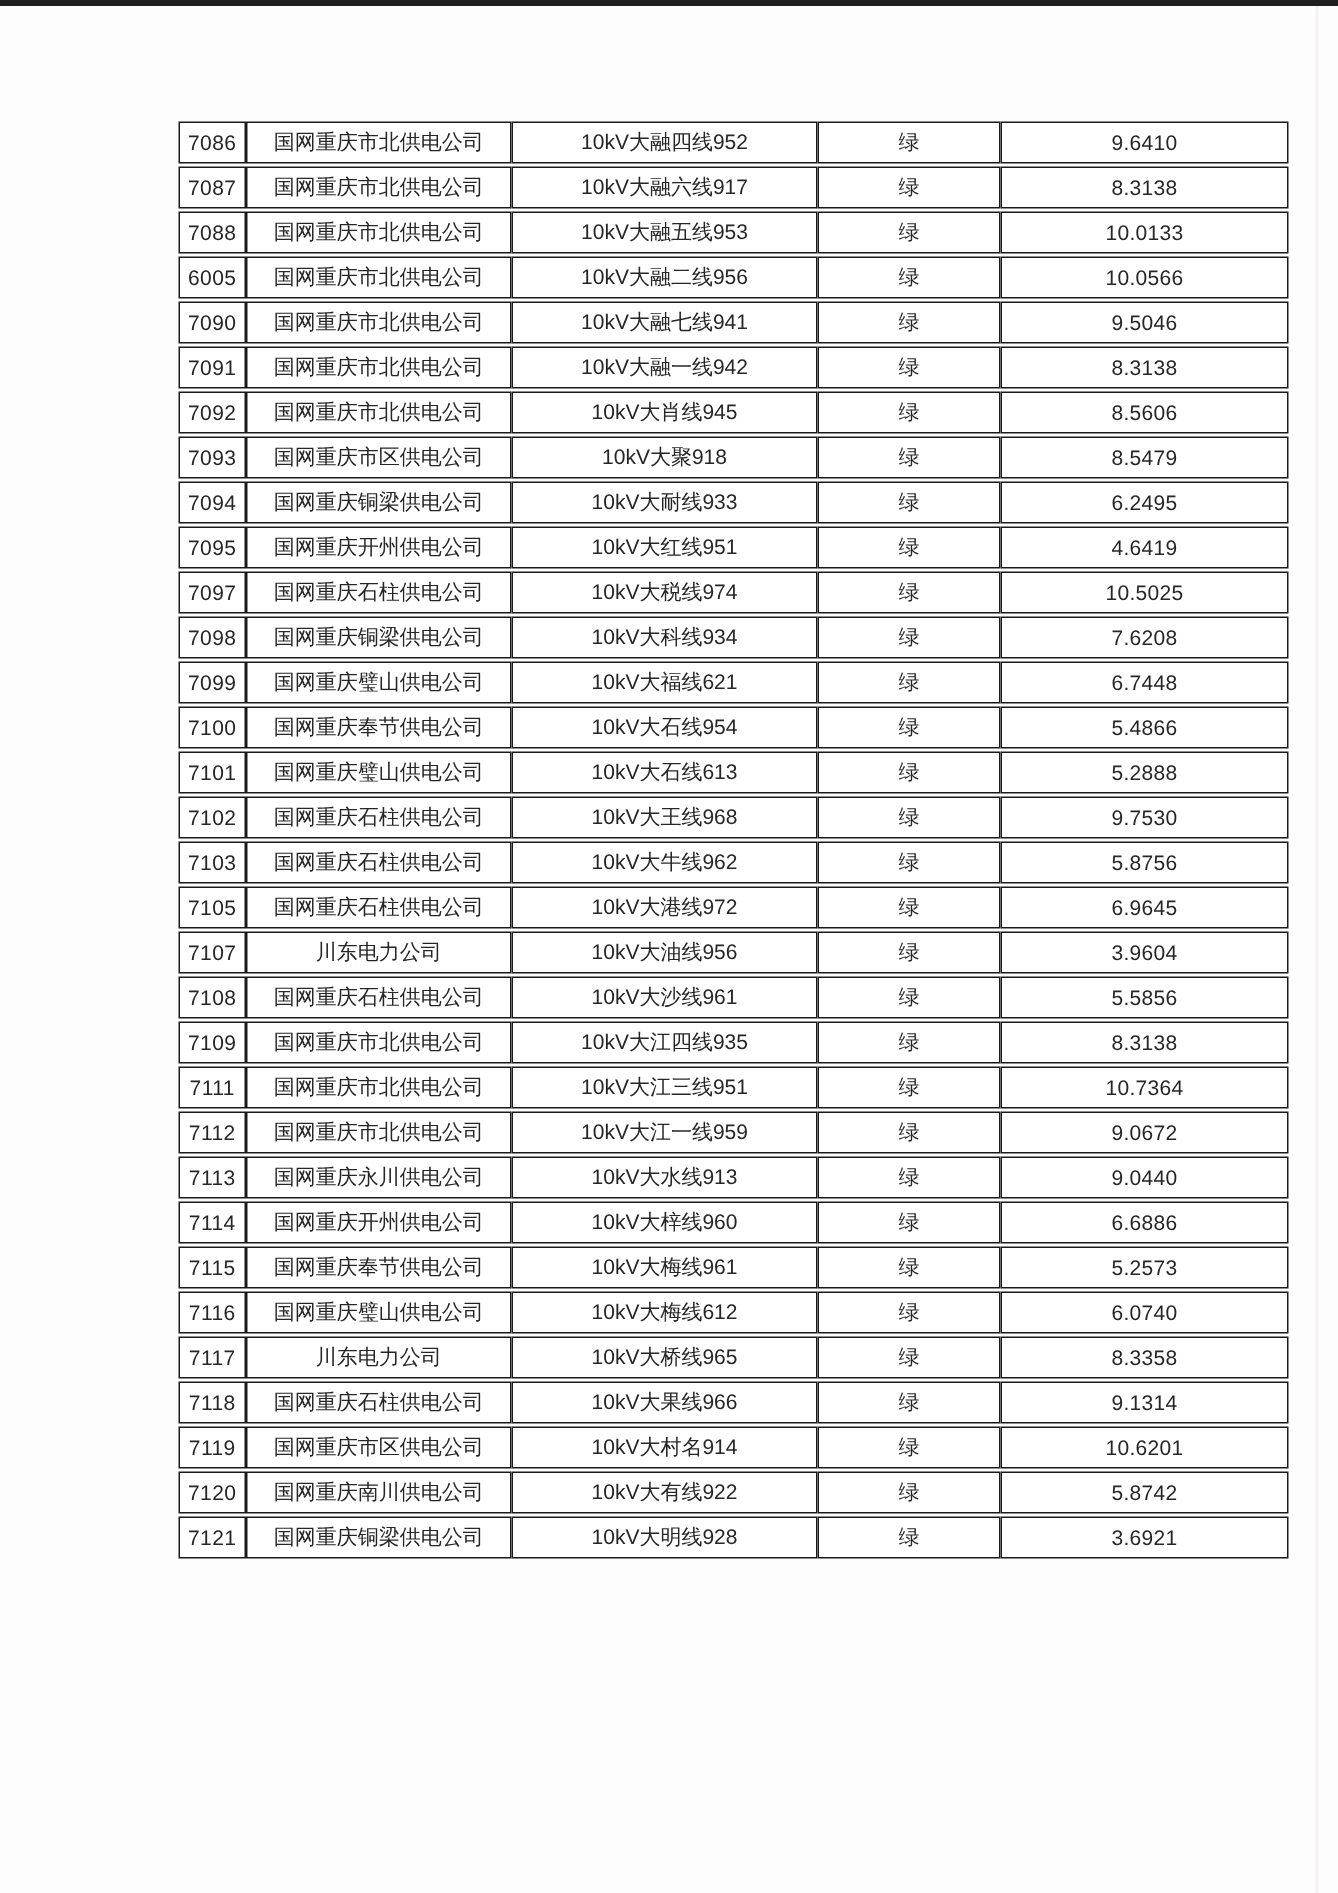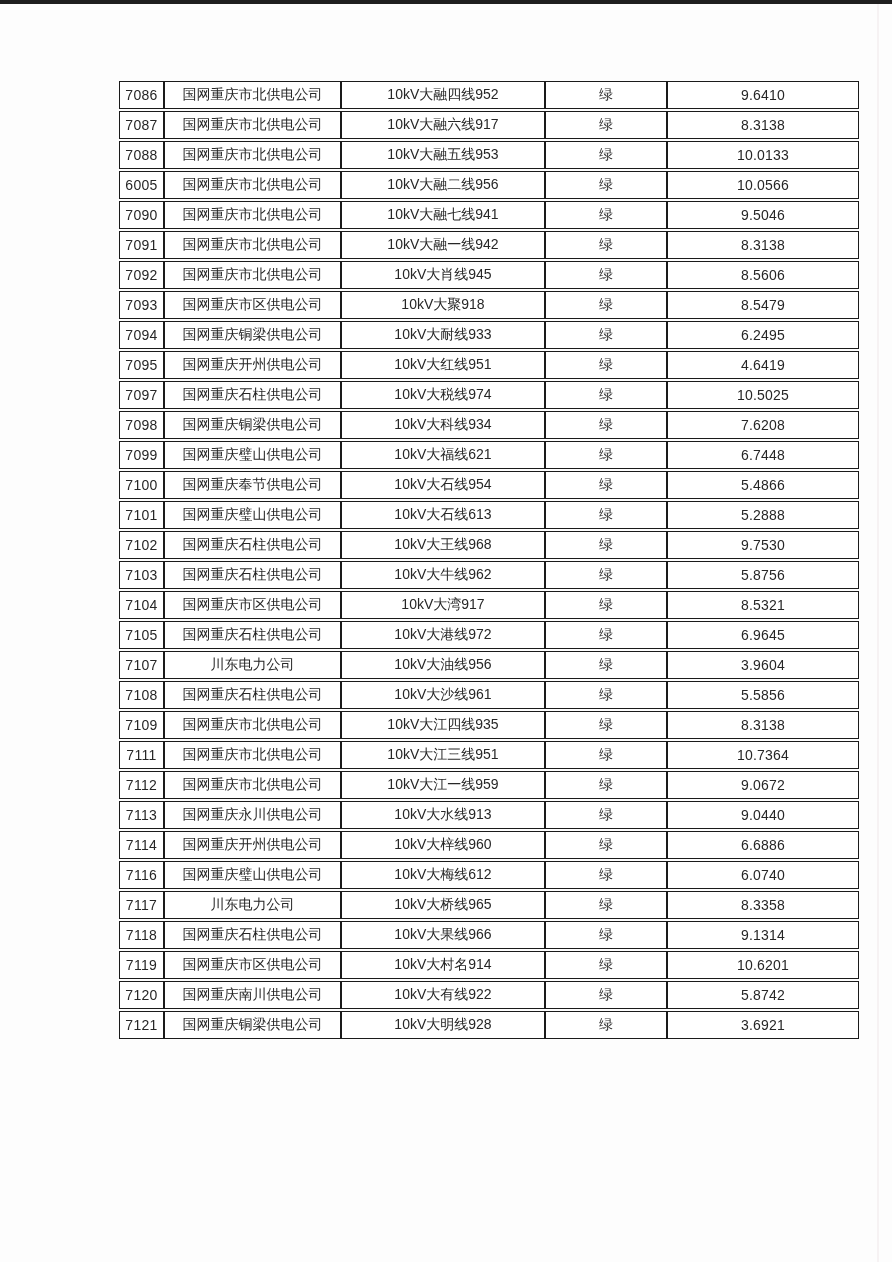--- a/index.html
+++ b/index.html
@@ -190,27 +190,20 @@
         <td class="cell-value">9.7530</td>
       </tr>
       <tr>
         <td class="cell-id">7103</td>
         <td class="cell-company">国网重庆石柱供电公司</td>
         <td class="cell-line">10kV大牛线962</td>
         <td class="cell-status">绿</td>
         <td class="cell-value">5.8756</td>
       </tr>
       <tr>
-        <td class="cell-id">7104</td>
-        <td class="cell-company">国网重庆市区供电公司</td>
-        <td class="cell-line">10kV大湾917</td>
-        <td class="cell-status">绿</td>
-        <td class="cell-value">8.5321</td>
-      </tr>
-      <tr>
         <td class="cell-id">7105</td>
         <td class="cell-company">国网重庆石柱供电公司</td>
         <td class="cell-line">10kV大港线972</td>
         <td class="cell-status">绿</td>
         <td class="cell-value">6.9645</td>
       </tr>
       <tr>
         <td class="cell-id">7107</td>
         <td class="cell-company">川东电力公司</td>
         <td class="cell-line">10kV大油线956</td>
@@ -251,20 +244,27 @@
         <td class="cell-line">10kV大水线913</td>
         <td class="cell-status">绿</td>
         <td class="cell-value">9.0440</td>
       </tr>
       <tr>
         <td class="cell-id">7114</td>
         <td class="cell-company">国网重庆开州供电公司</td>
         <td class="cell-line">10kV大梓线960</td>
         <td class="cell-status">绿</td>
         <td class="cell-value">6.6886</td>
+      </tr>
+      <tr>
+        <td class="cell-id">7115</td>
+        <td class="cell-company">国网重庆奉节供电公司</td>
+        <td class="cell-line">10kV大梅线961</td>
+        <td class="cell-status">绿</td>
+        <td class="cell-value">5.2573</td>
       </tr>
       <tr>
         <td class="cell-id">7116</td>
         <td class="cell-company">国网重庆璧山供电公司</td>
         <td class="cell-line">10kV大梅线612</td>
         <td class="cell-status">绿</td>
         <td class="cell-value">6.0740</td>
       </tr>
       <tr>
         <td class="cell-id">7117</td>

